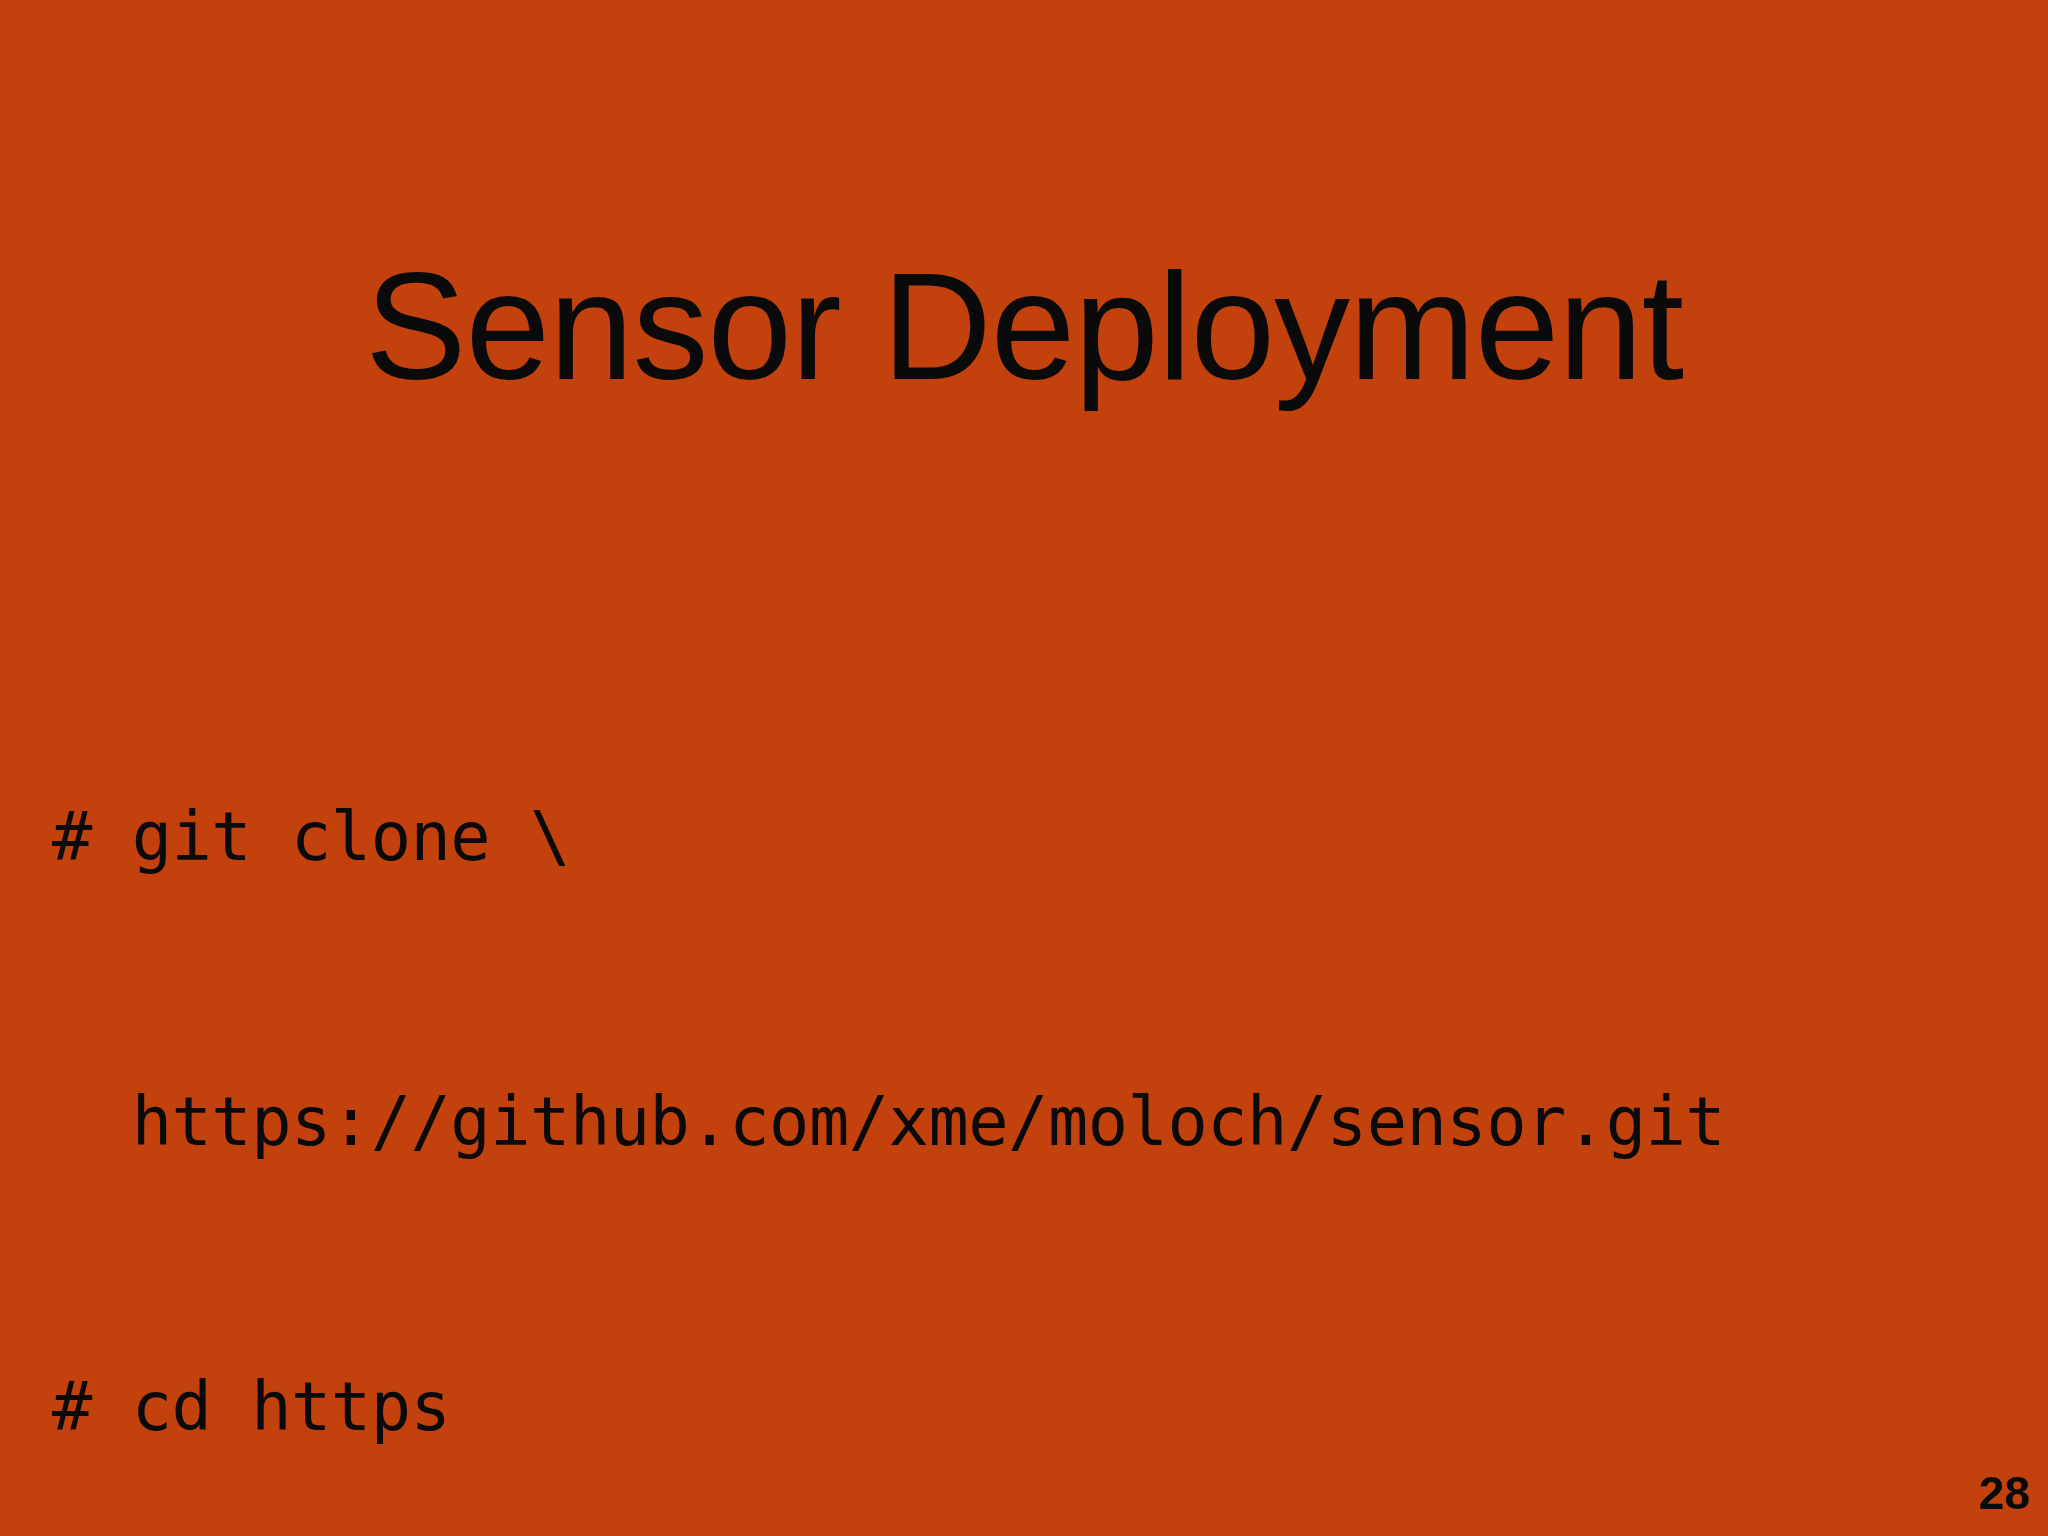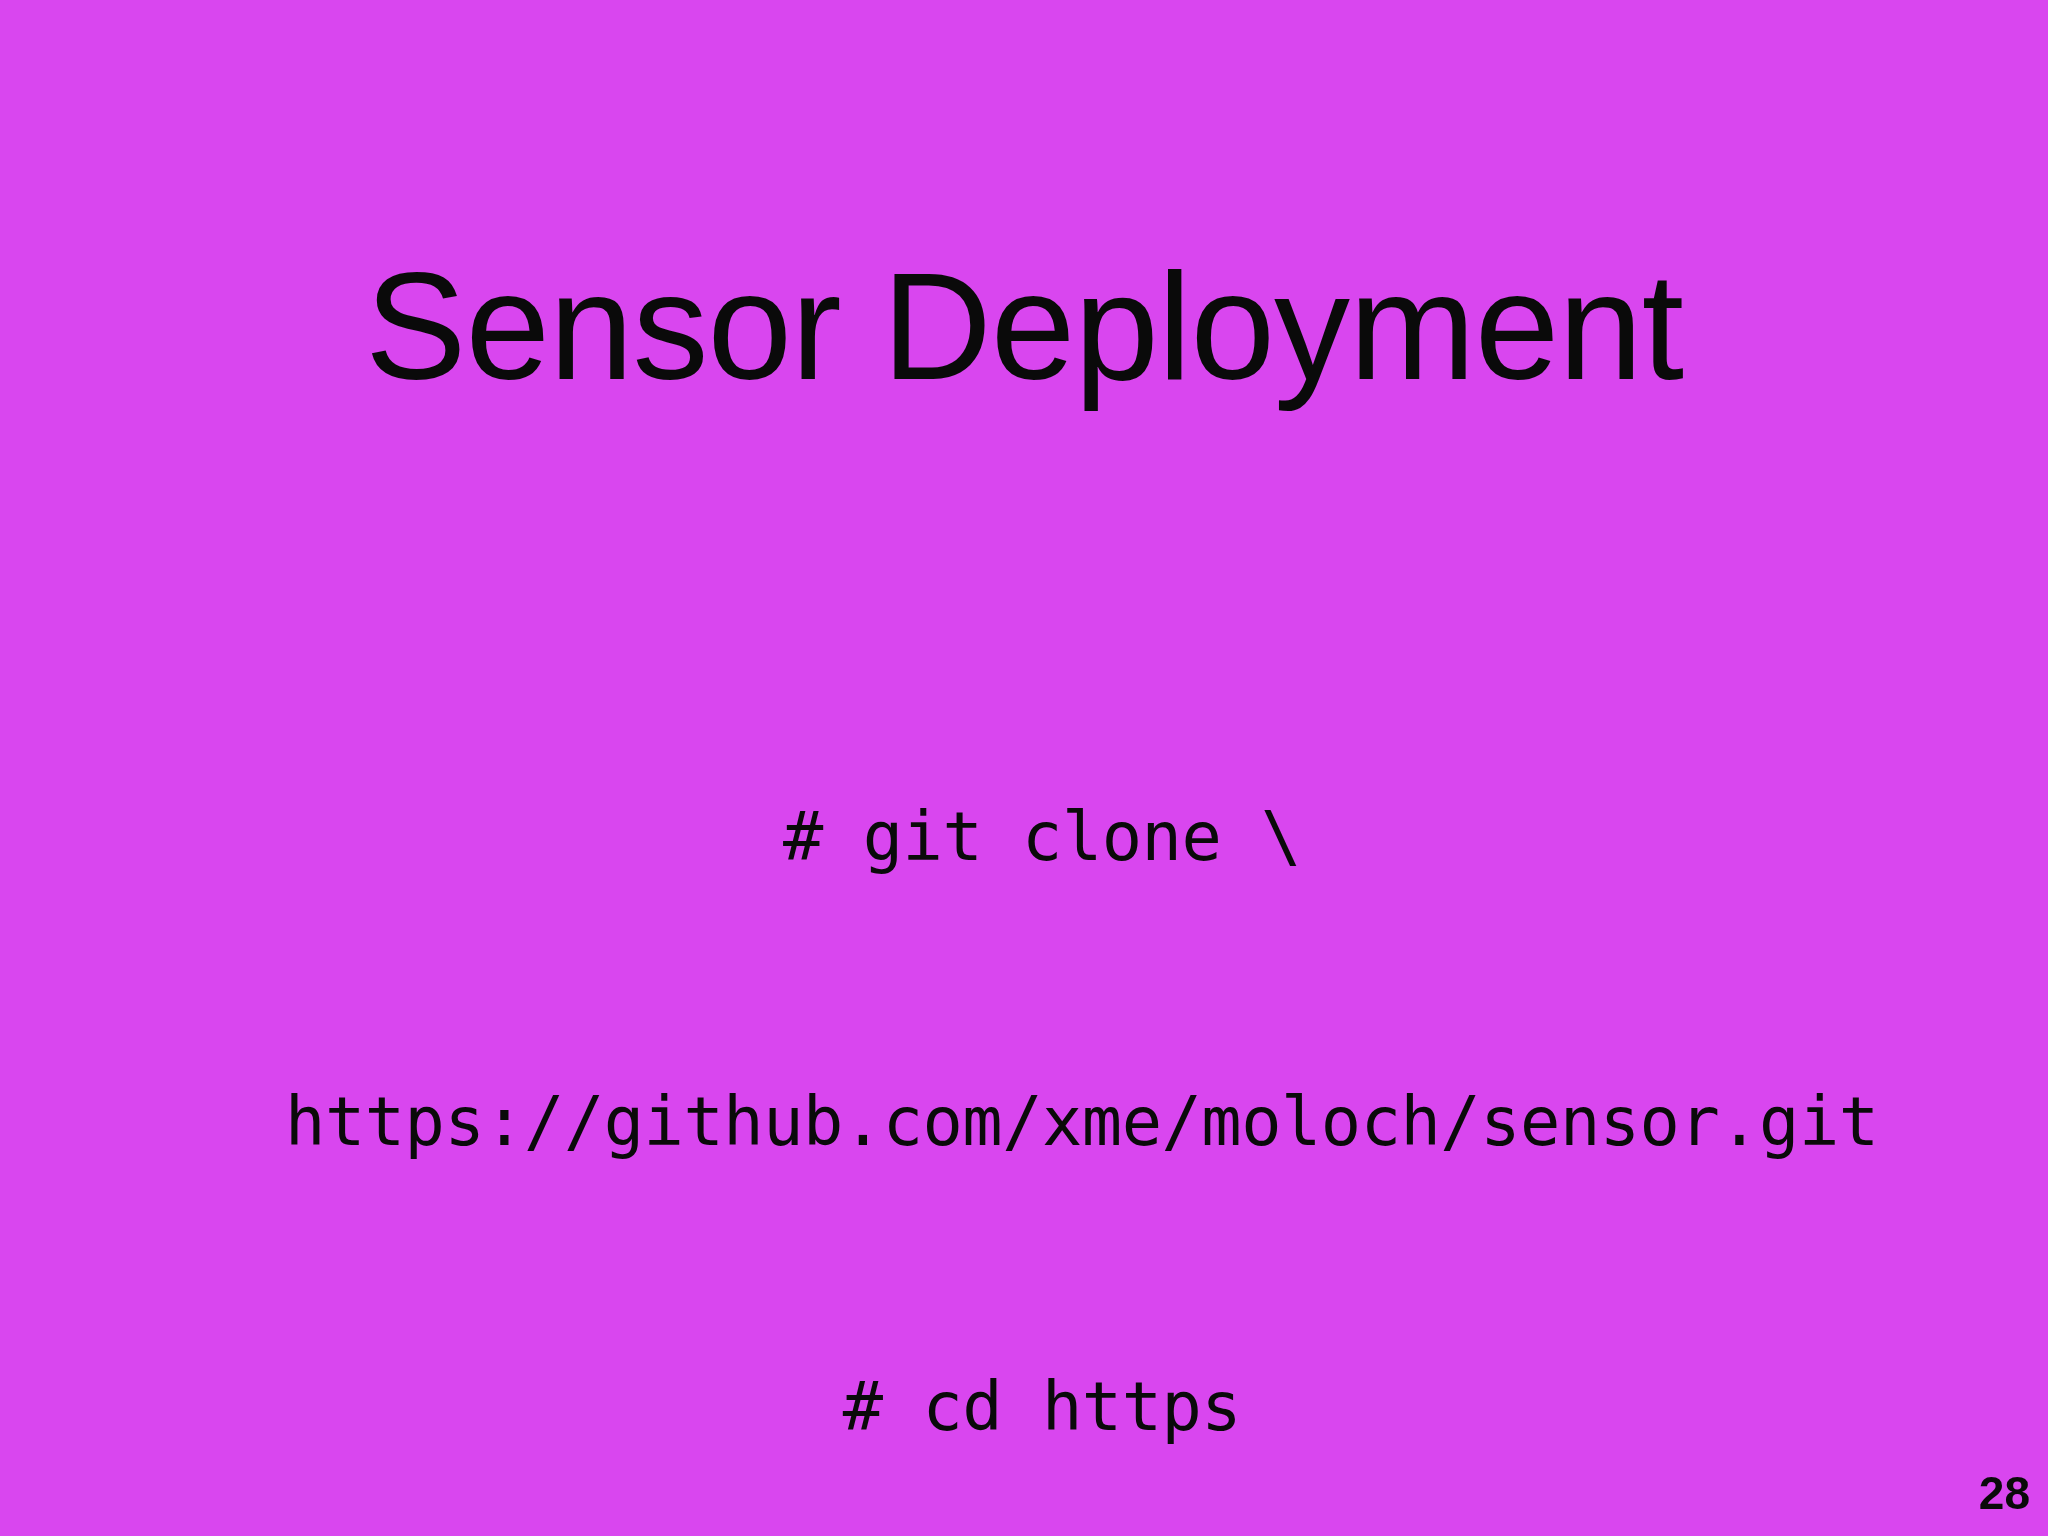--- a/index.html
+++ b/index.html
@@ -12,21 +12,21 @@
     height: 1536px;
     overflow: hidden;
     font-family: "Liberation Sans", sans-serif;
     color: #000000;
     position: relative;
   }
 
   .slide {
     position: absolute;
     inset: 0;
-    background: #d946ef;
+    background: #c2410c;
   }
 
   .slide-title {
     position: absolute;
     left: 0;
     right: 0;
     top: 148px;
     text-align: center;
     font-family: "Liberation Sans", sans-serif;
     font-size: 152px;
@@ -47,21 +47,20 @@
     font-weight: 400;
     line-height: 95px;
     color: #0a0a0a;
     white-space: pre;
     letter-spacing: -0.5px;
   }
 
   .code-line {
     display: block;
     white-space: pre;
-    text-align: center;
   }
 
   .page-number {
     position: absolute;
     right: 18px;
     bottom: 20px;
     font-family: "Liberation Sans", sans-serif;
     font-size: 46px;
     font-weight: 700;
     color: #0a0a0a;

